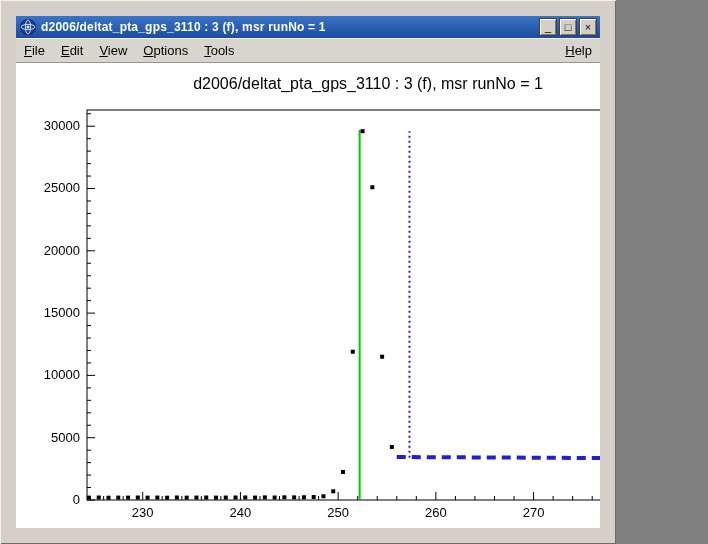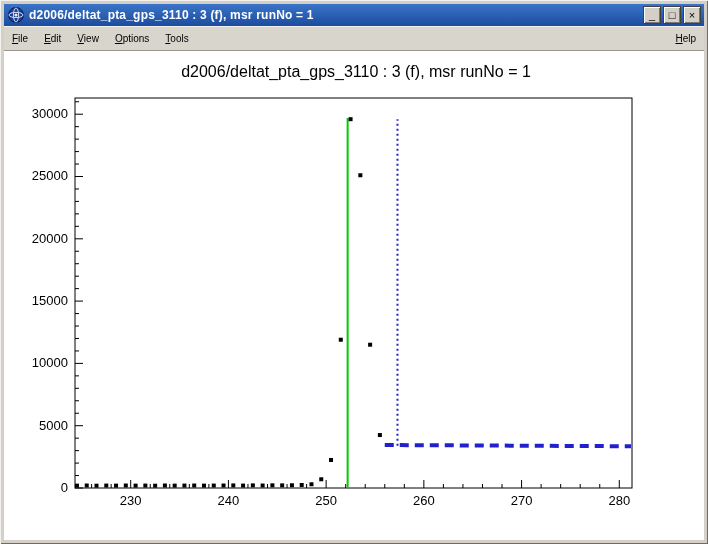--- a/index.html
+++ b/index.html
@@ -2,24 +2,24 @@
 <html><head>
 <meta charset="utf-8">
 <style>
   html,body{margin:0;padding:0;}
   body{
     width:708px;height:544px;
     font-family:"Liberation Sans",sans-serif;
     background:#808080;
   }
   .window{
-    width:708px;height:544px;
+    width:616px;height:544px;
     box-sizing:border-box;
     background:#d4d0c8;
-    padding:4px;
+    padding:16px;
     box-shadow:inset 1px 1px 0 #f4f2ee, inset -1px -1px 0 #6e6a64;
     display:flex;flex-direction:column;
   }
   .titlebar{
     height:22px;flex:0 0 22px;
     background:linear-gradient(180deg,#3a74c8 0%,#1c4c9e 100%);
     display:flex;align-items:center;
     padding:0 3px 0 4px;
     color:#ffffff;
   }
@@ -40,21 +40,21 @@
     text-align:center;padding:0;
     color:#000;font-family:"Liberation Sans",sans-serif;
     cursor:default;
   }
   .menubar{
     height:24px;flex:0 0 24px;
     background:#d8d5cd;
     border-bottom:1px solid #9a968e;
     box-shadow:inset 0 1px 0 #f2f0ea;
     display:flex;align-items:center;
-    font-size:10px;color:#000;
+    font-size:13px;color:#000;
   }
   .menu-item{
     padding:3px 8px;
     cursor:default;
   }
   .menu-spacer{flex:1 1 auto;}
   .canvas-area{
     flex:1 1 auto;
     background:#ffffff;
     position:relative;

